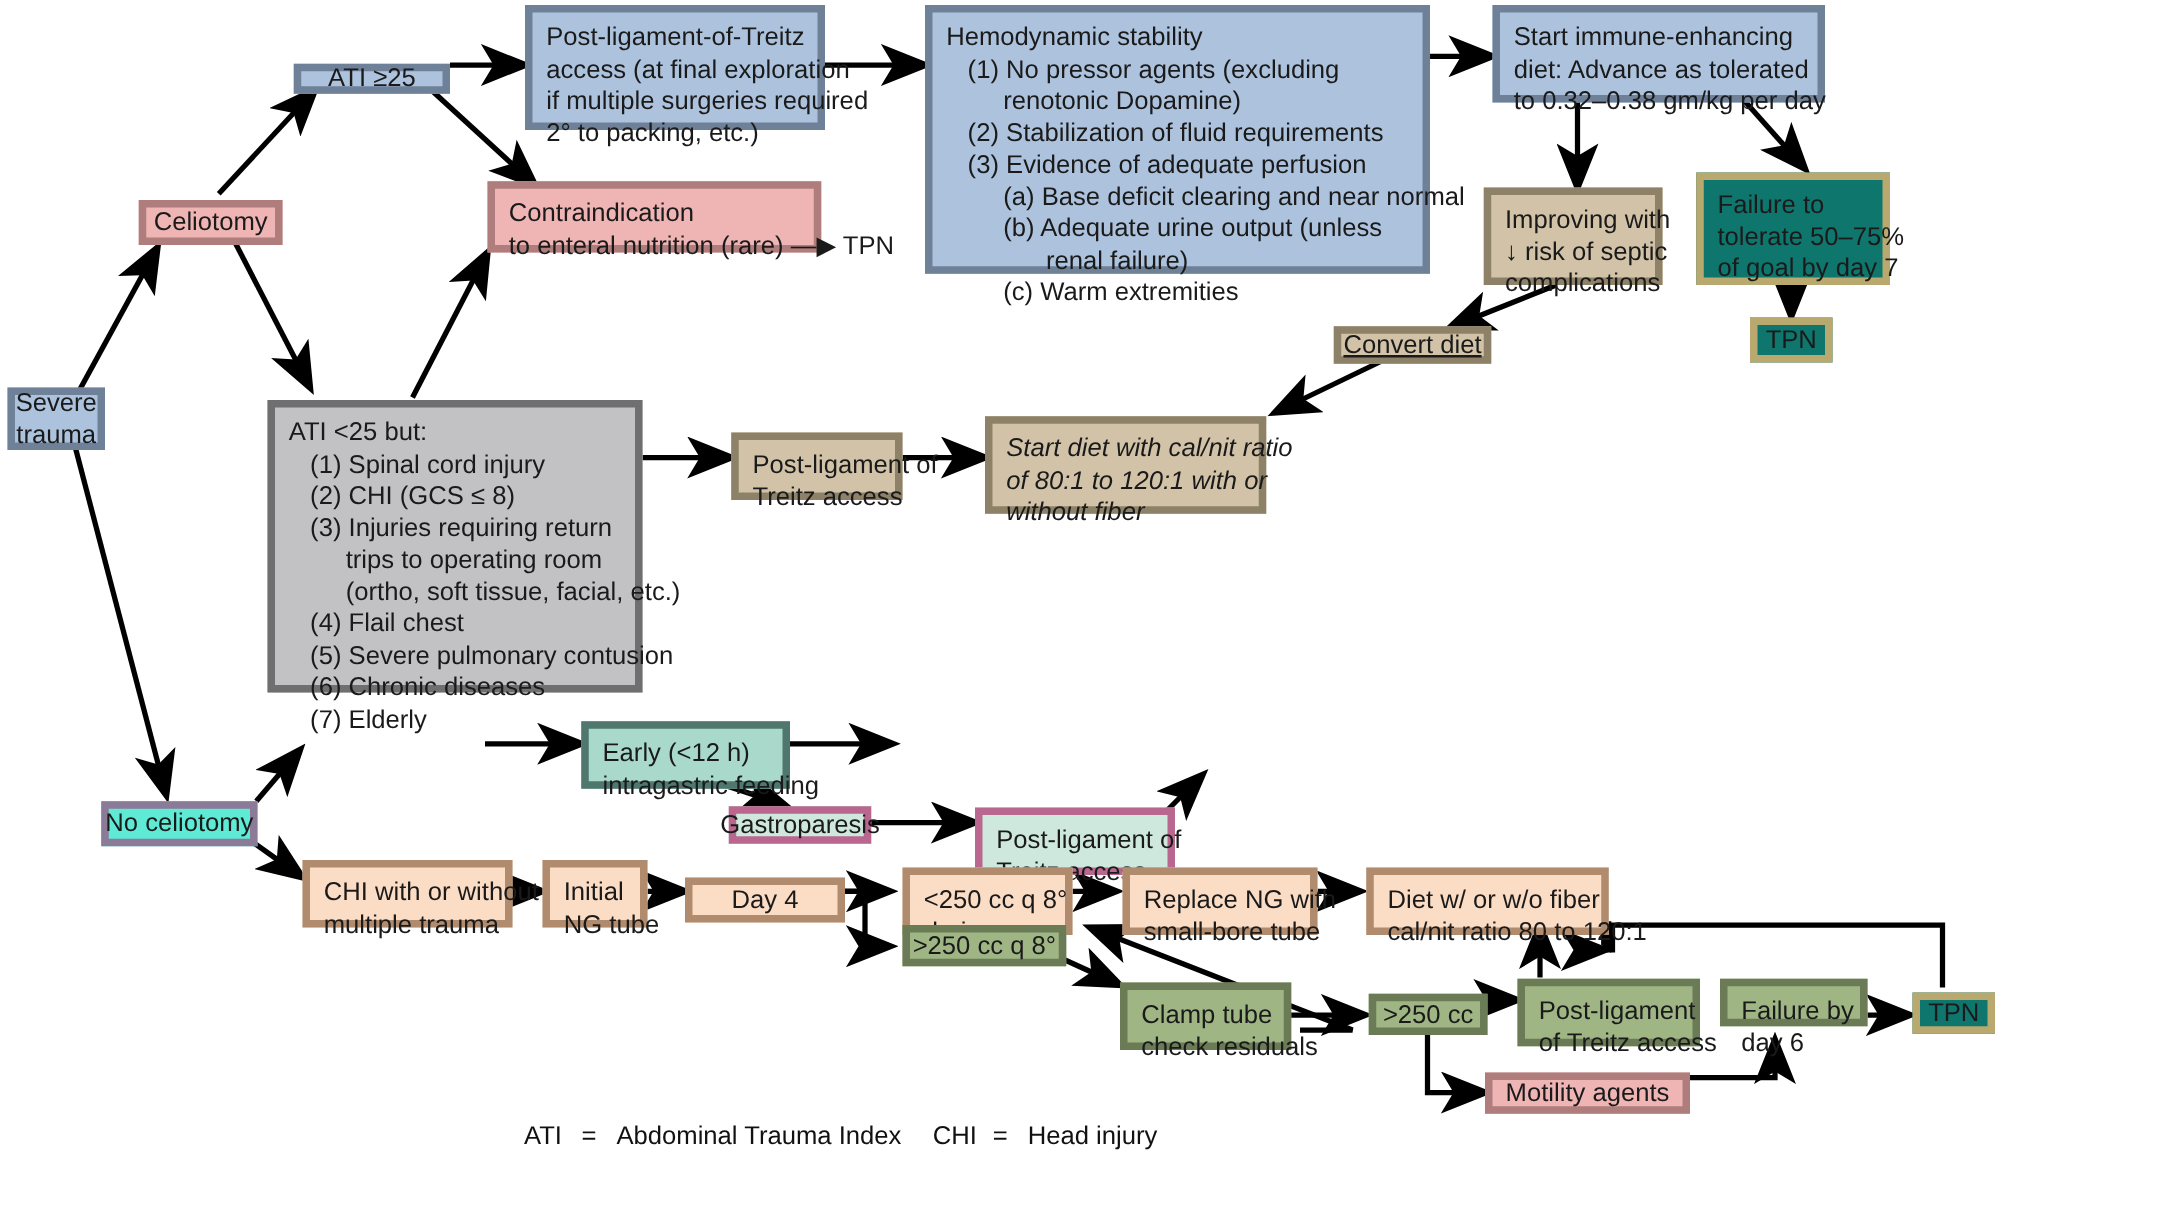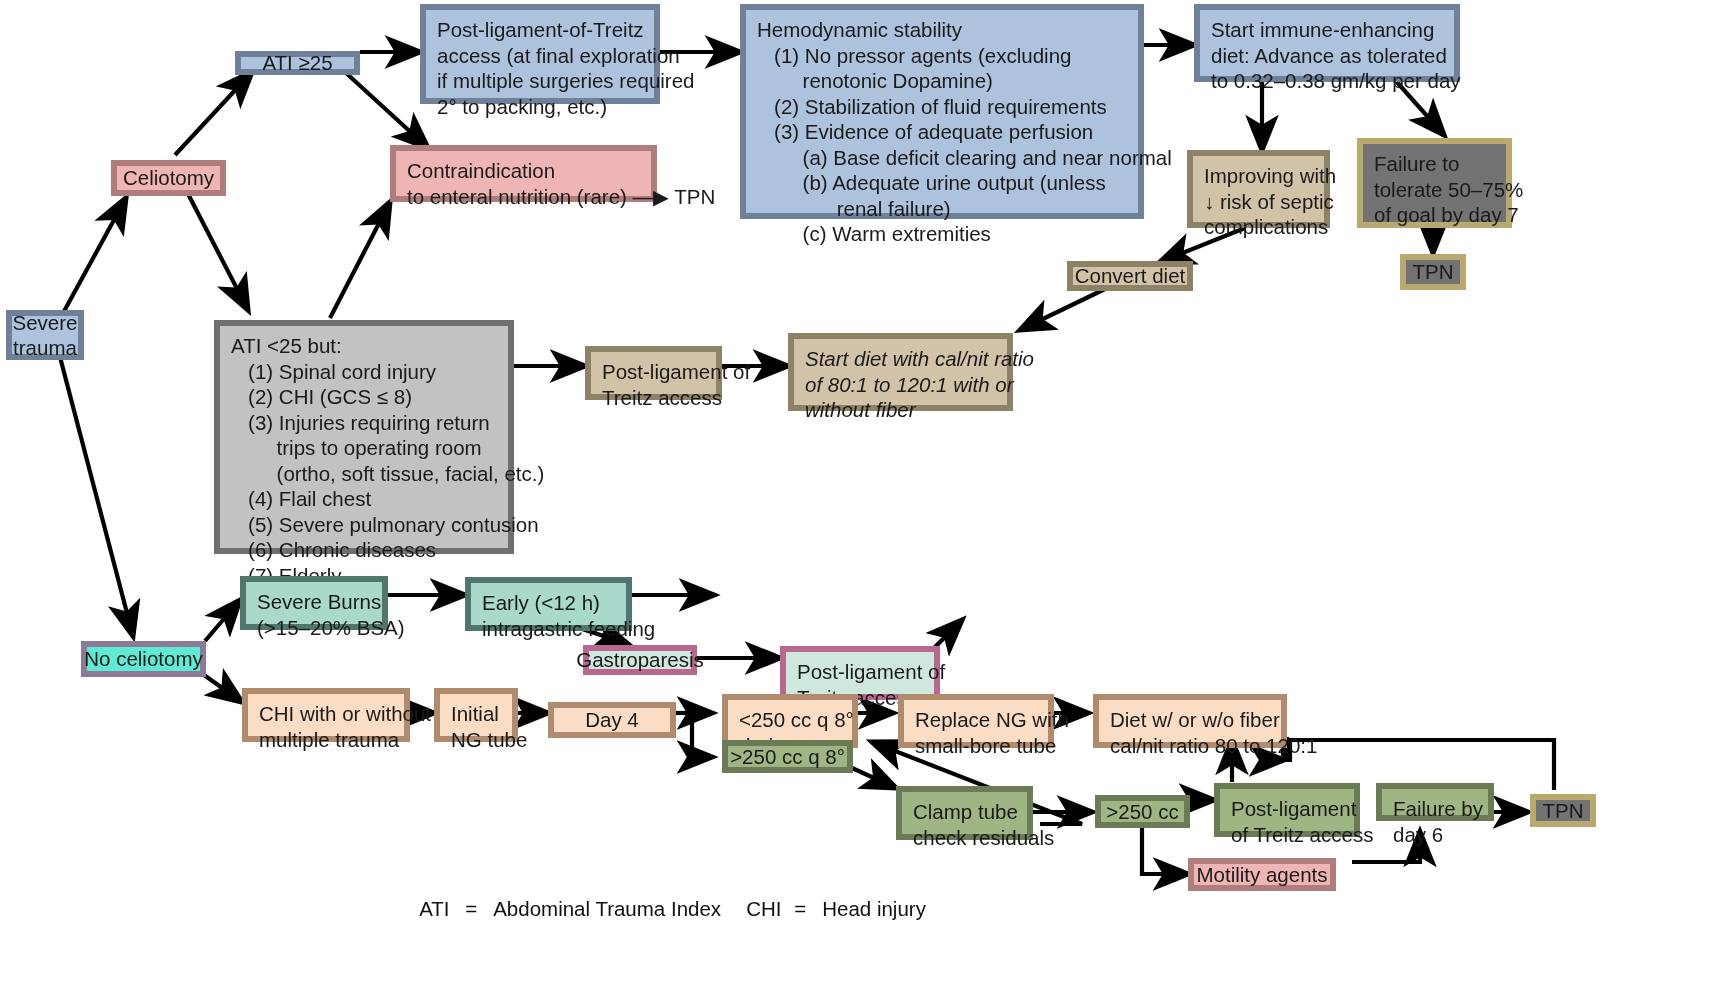--- a/index.html
+++ b/index.html
@@ -7,21 +7,21 @@
   #stage{position:relative;width:1728px;height:982px;background:#fff;overflow:hidden;}
   svg#edges{position:absolute;left:0;top:0;width:1728px;height:982px;pointer-events:none;}
   .node{position:absolute;box-sizing:border-box;border:6px solid #0f766e;
         font-size:20.5px;line-height:25.5px;color:#1a1a1a;padding:7px 10px 7px 11px;
         white-space:pre;}
   .ctr{display:flex;align-items:center;justify-content:center;text-align:center;padding:0 10px;}
   .blue{background:#adc3dd;border-color:#6f8199;}
   .pink{background:#efb4b4;border-color:#b07d7d;}
   .grey{background:#c2c2c4;border-color:#6f6f71;}
   .tan{background:#d2c3a8;border-color:#8d8268;}
-  .yellow{background:#737373;border-color:#b9a96f;}
+  .yellow{background:#0f766e;border-color:#b9a96f;}
   .teal{background:#a9d9cb;border-color:#4f776d;}
   .purple{background:#5eead4;border-color:#8b7a98;}
   .peach{background:#fbdcc5;border-color:#b08b6d;}
   .green{background:#9fb684;border-color:#6a7b56;}
   .tealpink{background:#cfe8de;border-color:#b9678e;}
   .legend{position:absolute;font-size:20.5px;line-height:27px;color:#111;white-space:pre;}
   .nodetext{white-space:pre;}
 </style>
 </head>
 <body>
@@ -159,42 +159,40 @@
   <div class="node tan" style="left:1187px;top:150px;width:143px;height:78px;"><span class="nodetext">Improving with
 ↓ risk of septic
 complications</span></div>
 
   <div class="node yellow" style="left:1357px;top:138px;width:155px;height:90px;"><span class="nodetext">Failure to
 tolerate 50–75%
 of goal by day 7</span></div>
 
   <div class="node yellow ctr" style="left:1400px;top:254px;width:66px;height:36px;"><span class="nodetext">TPN</span></div>
 
-  <div class="node tan ctr" style="left:1067px;top:261px;width:126px;height:30px;"><span class="nodetext">Convert diet</span></div>
+  <div class="node tan ctr" style="left:1067px;top:261px;width:126px;height:30px;text-decoration:underline;"><span class="nodetext">Convert diet</span></div>
 
   <div class="node grey" style="left:214px;top:320px;width:300px;height:234px;"><span class="nodetext">ATI &lt;25 but:
    (1) Spinal cord injury
    (2) CHI (GCS ≤ 8)
    (3) Injuries requiring return
         trips to operating room
         (ortho, soft tissue, facial, etc.)
    (4) Flail chest
    (5) Severe pulmonary contusion
    (6) Chronic diseases
    (7) Elderly</span></div>
 
   <div class="node tan" style="left:585px;top:346px;width:137px;height:54px;"><span class="nodetext">Post-ligament of
 Treitz access</span></div>
 
   <div class="node tan" style="left:788px;top:333px;width:225px;height:78px;font-style:italic;"><span class="nodetext">Start diet with cal/nit ratio
 of 80:1 to 120:1 with or
 without fiber</span></div>
 
-  <div class="node teal" style="left:240px;top:576px;width:148px;height:54px;"><span class="nodetext">Severe Burns
-(&gt;15–20% BSA)</span></div>
 
   <div class="node teal" style="left:465px;top:577px;width:167px;height:54px;"><span class="nodetext">Early (&lt;12 h)
 intragastric feeding</span></div>
 
 
   <div class="node tealpink ctr" style="left:583px;top:645px;width:114px;height:30px;"><span class="nodetext">Gastroparesis</span></div>
 
   <div class="node tealpink" style="left:780px;top:646px;width:160px;height:54px;"><span class="nodetext">Post-ligament of
 Treitz access</span></div>
 
@@ -223,21 +221,21 @@
   <div class="node green ctr" style="left:1095px;top:795px;width:95px;height:33px;"><span class="nodetext">&gt;250 cc</span></div>
 
   <div class="node green" style="left:1214px;top:783px;width:146px;height:54px;"><span class="nodetext">Post-ligament
 of Treitz access</span></div>
 
   <div class="node green" style="left:1376px;top:783px;width:118px;height:38px;"><span class="nodetext">Failure by
 day 6</span></div>
 
   <div class="node yellow ctr" style="left:1530px;top:794px;width:66px;height:33px;"><span class="nodetext">TPN</span></div>
 
-  <div class="node pink ctr" style="left:1188px;top:858px;width:148px;height:33px;"><span class="nodetext">Motility agents</span></div>
+  <div class="node pink ctr" style="left:1188px;top:858px;width:164px;height:33px;"><span class="nodetext">Motility agents</span></div>
 
   <div class="legend" style="left:385px;top:814px;">
     <div>
       <span style="display:inline-block;width:46px;">ATI</span><span style="display:inline-block;width:28px;">=</span><span>Abdominal Trauma Index</span>
     </div>
     
   </div>
 
   <div class="legend" style="left:712px;top:814px;">
     <div>

